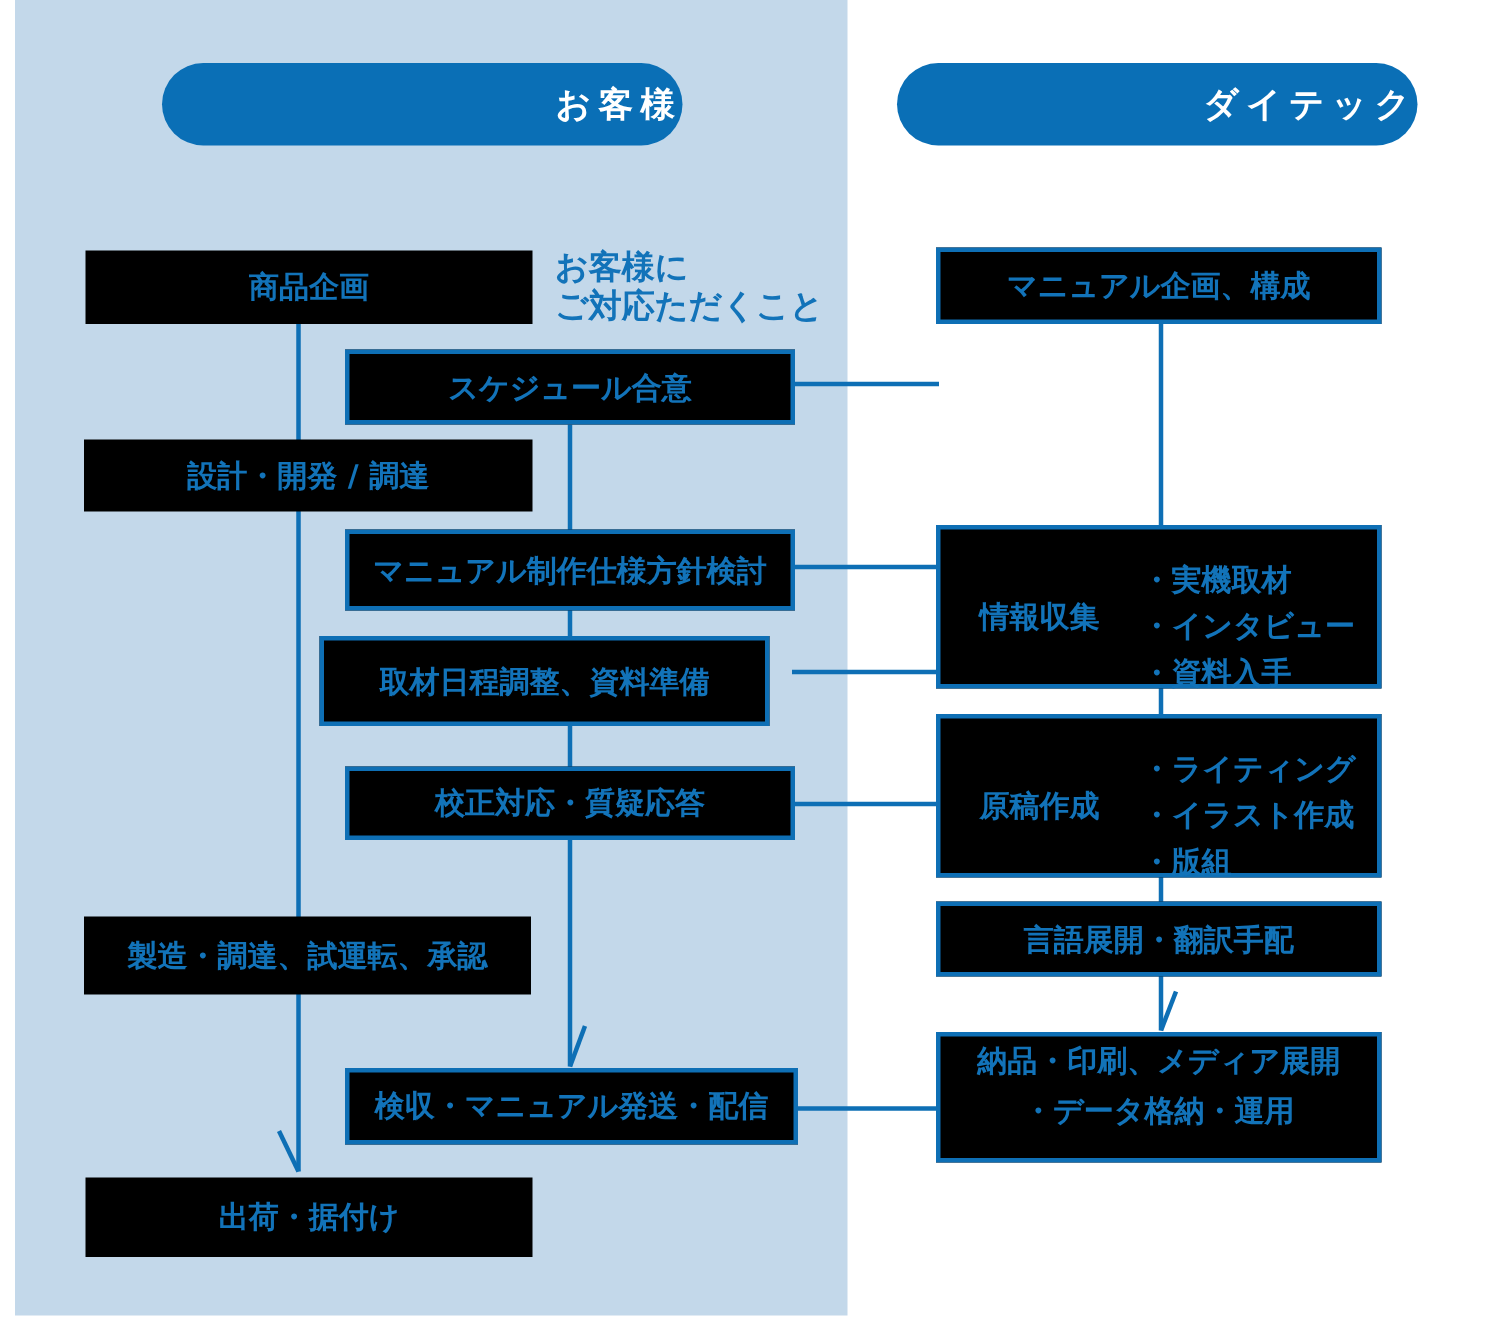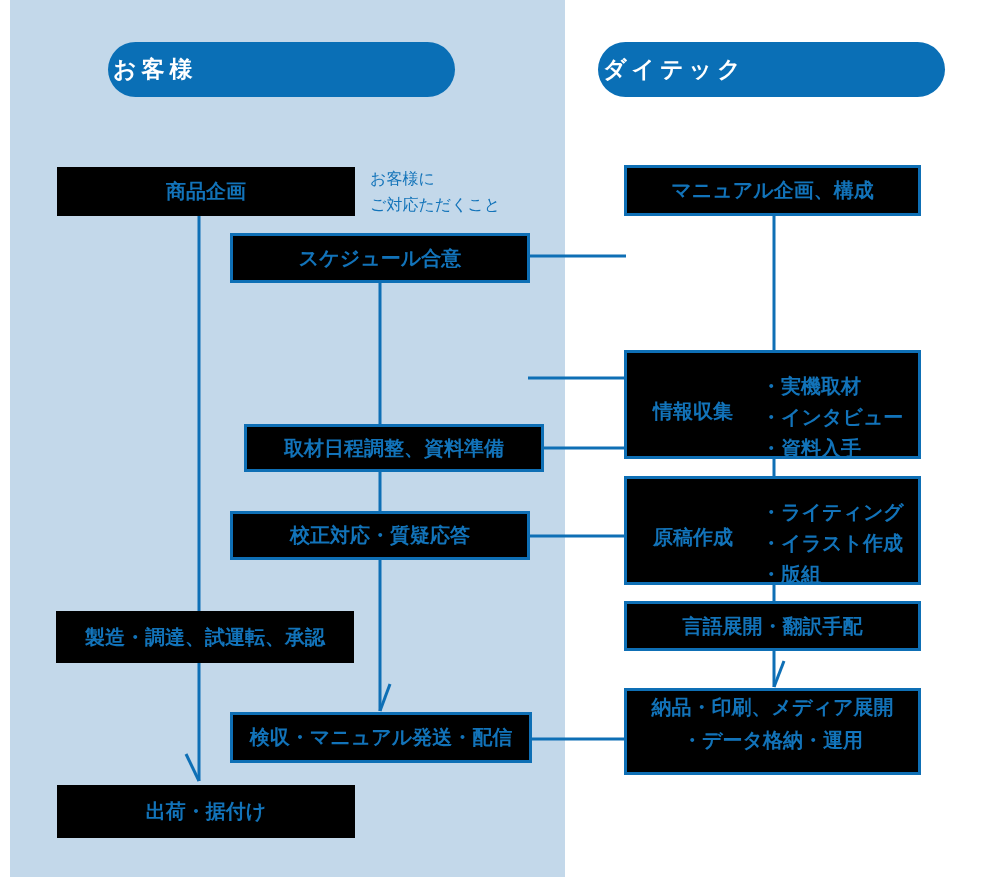--- a/index.html
+++ b/index.html
@@ -10,41 +10,41 @@
   }
   .panel{
     position:absolute;left:10px;top:0;width:555px;height:877px;
     background:var(--panel_blue,#c3d8ea);
   }
   .lines{position:absolute;left:0;top:0;z-index:1;}
   .pill{
     position:absolute;height:55px;border-radius:28px;z-index:2;
     background:var(--brand_blue,#0a6fb6);color:#ffffff;
     font-size:23px;font-weight:bold;letter-spacing:5px;text-indent:5px;
-    display:flex;align-items:center;justify-content:flex-start;
+    display:flex;align-items:center;justify-content:flex-end;
   }
   .box{
     position:absolute;z-index:2;box-sizing:border-box;background:#000000;
     color:var(--text_blue,#1273b9);font-weight:bold;font-size:20px;
     display:flex;align-items:center;justify-content:center;
     white-space:nowrap;
   }
   .box.bordered{border:3px solid var(--line_blue,#0e6fb5);}
   .box.detail{
     justify-content:flex-start;align-items:center;
     padding:13px 0 0 26px;
   }
   .detail-title{display:inline-block;}
   .bullets{margin-left:28px;margin-top:12px;}
   .bullets div{line-height:31px;}
   .box.two-line{flex-direction:column;justify-content:flex-start;}
   .box.two-line div{line-height:33px;}
   .note{
     position:absolute;z-index:2;color:var(--text_blue,#1273b9);
-    font-weight:normal;font-size:16px;line-height:26px;white-space:nowrap;
+    font-weight:bold;font-size:22px;line-height:26px;white-space:nowrap;
   }
 </style>
 </head>
 <body>
 
 <div class="canvas">
 
   <div class="panel"></div>
 
   <svg class="lines" width="1000" height="882" viewBox="0 0 1000 882">
@@ -68,30 +68,32 @@
   </svg>
 
   <div class="pill" style="left:108px;top:42px;width:347px">
     <span>お客様</span>
   </div>
   <div class="pill" style="left:598px;top:42px;width:347px">
     <span>ダイテック</span>
   </div>
 
   <div class="box plain" style="left:57px;top:167px;width:298px;height:49px">商品企画</div>
+  <div class="box plain" style="left:56px;top:293px;width:299px;height:48px">設計・開発 / 調達</div>
   <div class="box plain" style="left:56px;top:611px;width:298px;height:52px">製造・調達、試運転、承認</div>
   <div class="box plain" style="left:57px;top:785px;width:298px;height:53px">出荷・据付け</div>
 
   <div class="note" style="left:370px;top:166px">
     <div>お客様に</div>
     <div>ご対応ただくこと</div>
   </div>
 
   <div class="box bordered" style="left:230px;top:233px;width:300px;height:50px">スケジュール合意</div>
-  <div class="box bordered" style="left:244px;top:424px;width:300px;height:48px">取材日程調整、資料準備</div>
+  <div class="box bordered" style="left:230px;top:353px;width:300px;height:54px">マニュアル制作仕様方針検討</div>
+  <div class="box bordered" style="left:213px;top:424px;width:300px;height:60px">取材日程調整、資料準備</div>
   <div class="box bordered" style="left:230px;top:511px;width:300px;height:49px">校正対応・質疑応答</div>
   <div class="box bordered" style="left:230px;top:712px;width:302px;height:51px">検収・マニュアル発送・配信</div>
 
   <div class="box bordered" style="left:624px;top:165px;width:297px;height:51px">マニュアル企画、構成</div>
 
   <div class="box bordered detail" style="left:624px;top:350px;width:297px;height:109px">
     <span class="detail-title">情報収集</span>
     <div class="bullets">
       <div>・実機取材</div>
       <div>・インタビュー</div>

